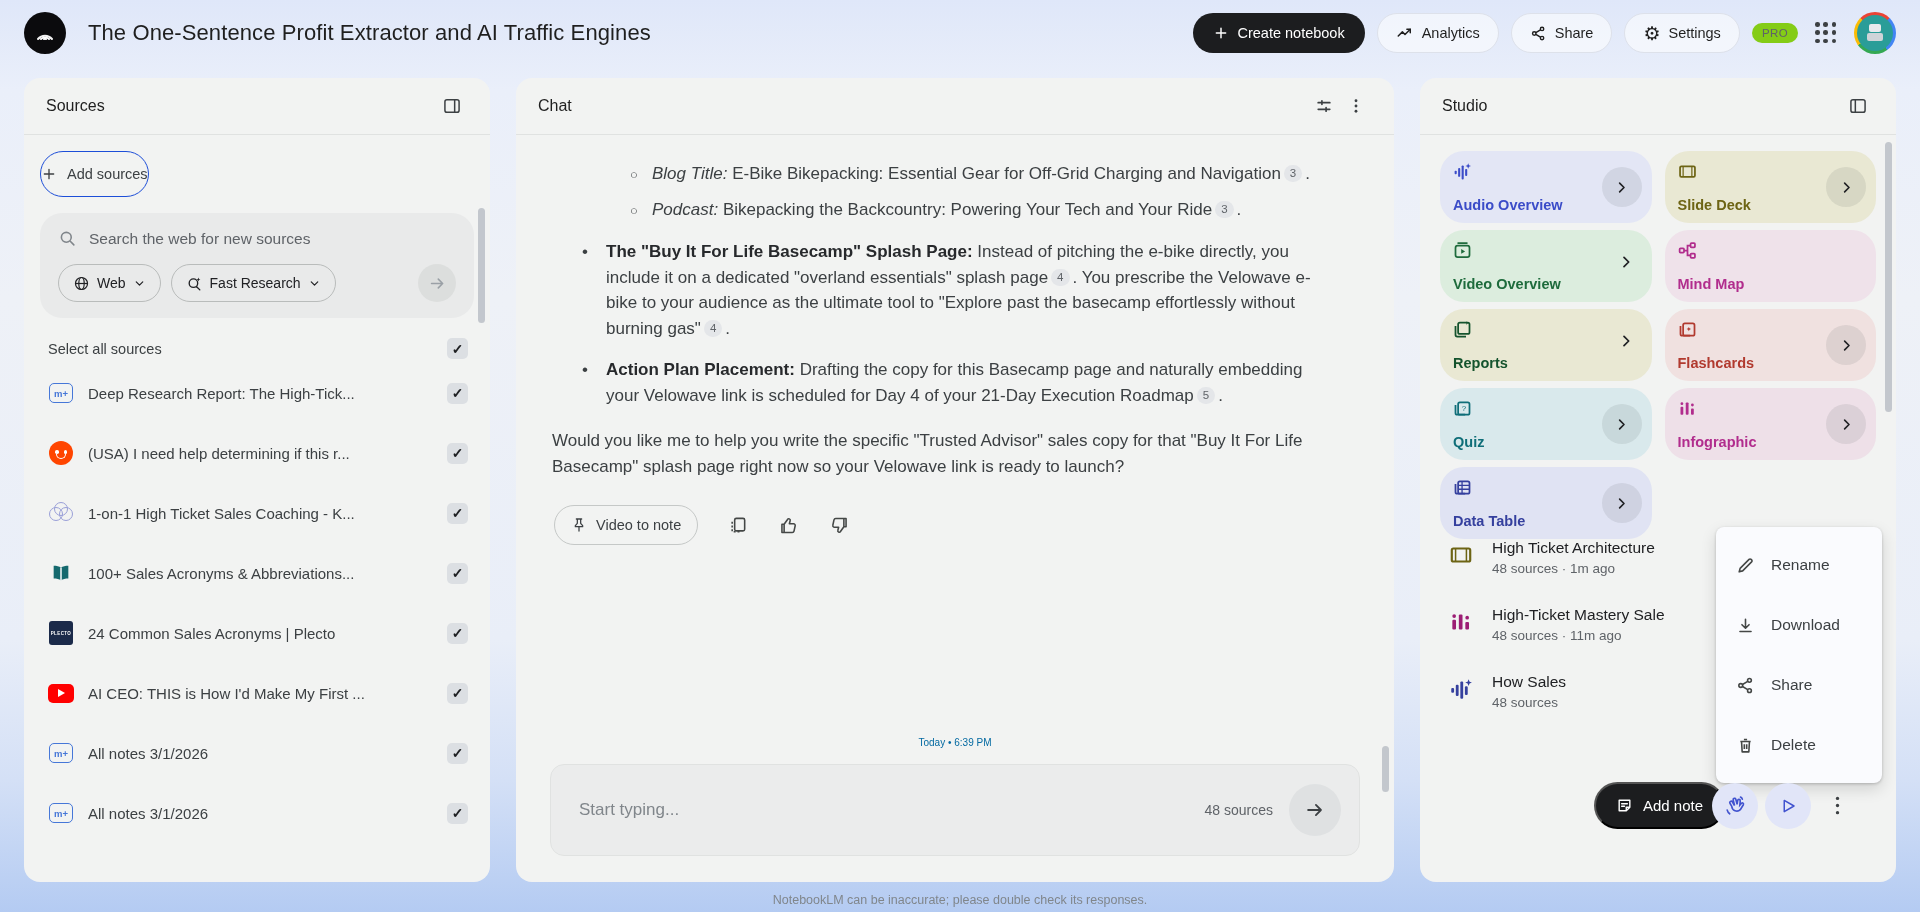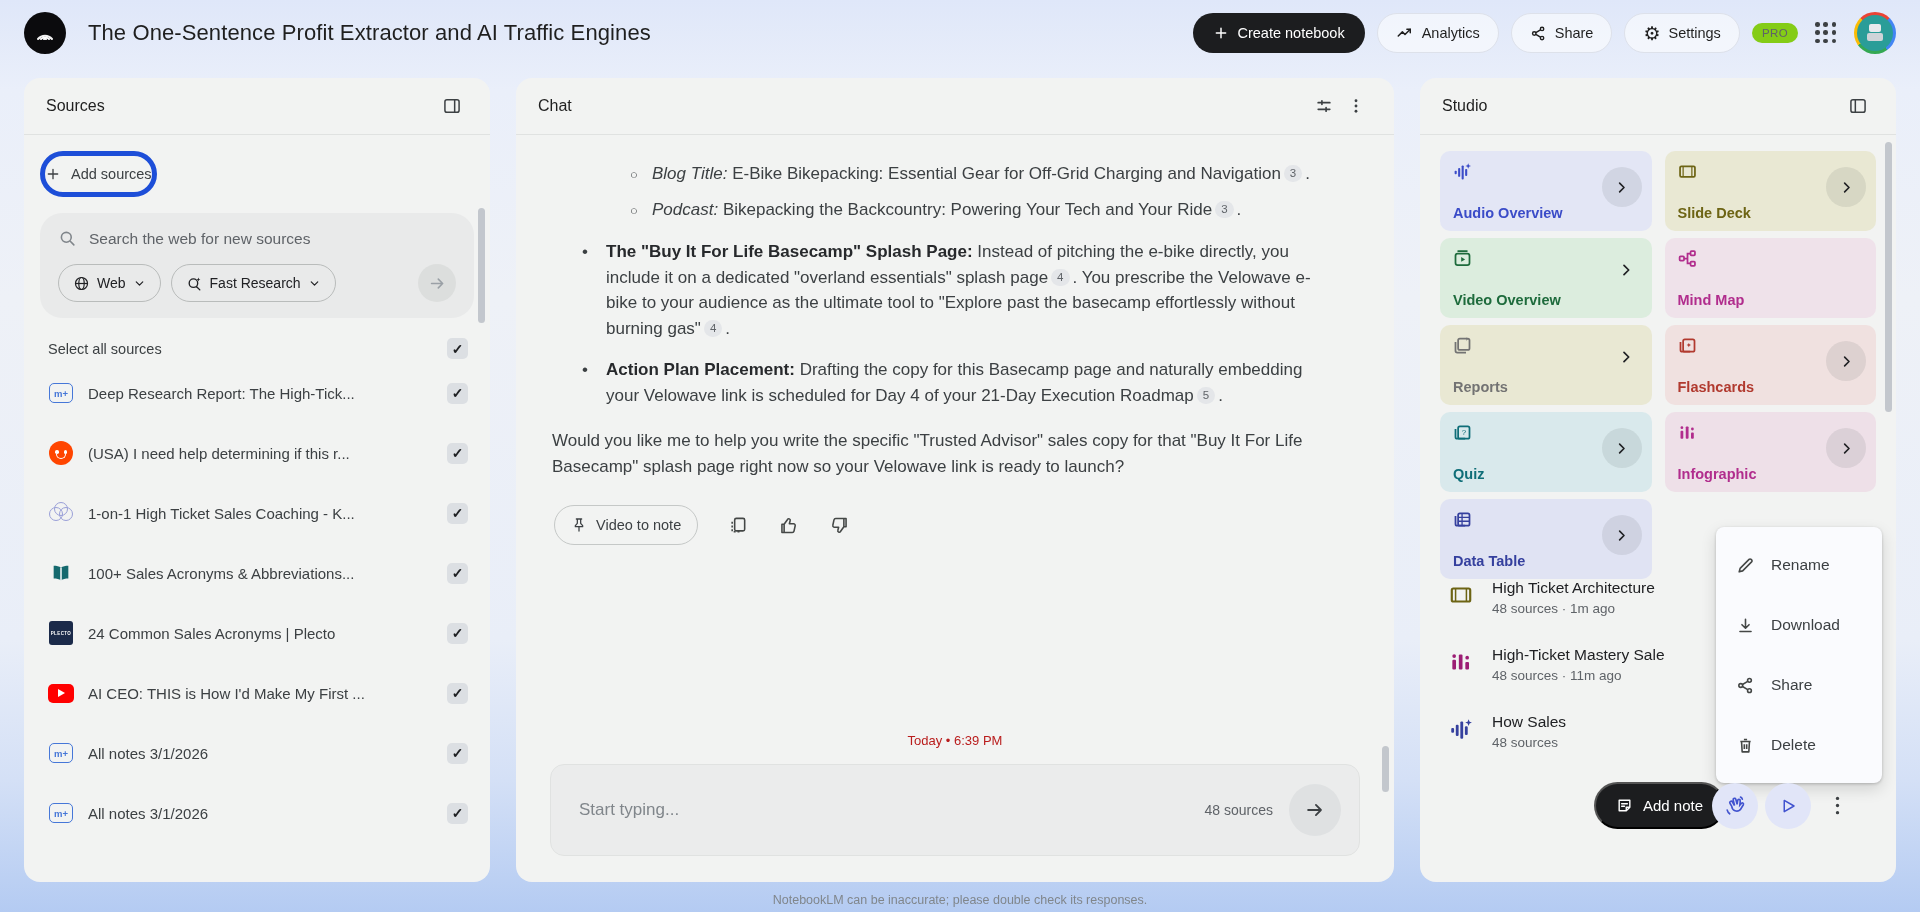--- a/index.html
+++ b/index.html
@@ -30,21 +30,21 @@
   .panel { background:#f2f3f2; border-radius:16px; position:relative; overflow:hidden; display:flex; flex-direction:column; }
   .panel-head { height:56px; display:flex; align-items:center; padding:0 22px; flex:0 0 auto; }
   .panel-title { font-size:16px; color:#1f1f1f; }
   .panel-head .spacer { flex:1; }
   .icon-btn { width:32px; height:32px; display:flex; align-items:center; justify-content:center; color:#3c4043; cursor:pointer; border-radius:50%; }
   .divider { height:1px; background:#e0e2e1; flex:0 0 auto; }
   .scroll-thumb { position:absolute; width:7px; border-radius:4px; background:#c3c7cd; }
   
   .sources { width:466px; flex:0 0 auto; }
   .sources-body { padding:16px 16px 0; overflow:hidden; }
-  .add-sources { height:46px; border:5px solid #1d4ed8; border-radius:24px; display:flex; align-items:center; justify-content:center; gap:10px; font-size:14.5px; color:#3c4043; background:transparent; cursor:pointer; }
+  .add-sources { height:46px; border:1px solid #1d4ed8; border-radius:24px; display:flex; align-items:center; justify-content:center; gap:10px; font-size:14.5px; color:#3c4043; background:transparent; cursor:pointer; }
   .search-card { margin-top:16px; background:#e9eaea; border-radius:22px; padding:16px 18px 16px; }
   .search-row { display:flex; align-items:center; gap:12px; color:#5f6368; font-size:15.5px; }
   .filters-row { margin-top:16px; display:flex; align-items:center; gap:10px; }
   .filter-pill { height:38px; border:1px solid #b9bcbb; border-radius:20px; display:flex; align-items:center; gap:7px; padding:0 14px; font-size:14px; color:#202124; cursor:pointer; background:transparent; }
   .send-circle { width:38px; height:38px; border-radius:50%; background:#dcdedd; color:#9aa0a6; display:flex; align-items:center; justify-content:center; margin-left:auto; cursor:pointer; }
   .select-all { display:flex; align-items:center; margin:20px 6px 4px 8px; font-size:14.5px; color:#3c4043; }
   .checkbox { width:21px; height:21px; border-radius:5px; background:#dcdfe3; color:#202124; display:flex; align-items:center; justify-content:center; font-size:14px; font-weight:bold; margin-left:auto; cursor:pointer; flex:0 0 auto; }
   .src-row { display:flex; align-items:center; gap:14px; height:60px; padding:0 6px 0 8px; cursor:pointer; }
   .src-title { font-size:15px; color:#3c4043; white-space:nowrap; overflow:hidden; flex:1; }
   .src-ico { width:26px; height:26px; flex:0 0 auto; display:flex; align-items:center; justify-content:center; }
@@ -66,39 +66,39 @@
   .sub-bullet .marker { width:22px; flex:0 0 auto; color:#3c4043; font-size:13px; padding-top:1px; }
   .main-bullet { display:flex; margin:16px 0 9px 30px; max-width:790px; }
   .main-bullet .marker { width:24px; flex:0 0 auto; }
   .chip { display:inline-block; background:#e4e6e9; color:#5f6368; border-radius:9px; font-size:11.5px; line-height:17px; padding:0 6px; vertical-align:2px; margin:0 3px; cursor:pointer; }
   .ital { font-style:italic; }
   .bold { font-weight:bold; color:#27292c; }
   .closing { margin:20px 0 0 0; max-width:800px; }
   .actions-row { display:flex; align-items:center; gap:30px; margin:26px 0 0 2px; color:#444746; }
   .save-note { height:40px; border:1px solid #c5c8c7; border-radius:20px; display:flex; align-items:center; gap:9px; padding:0 16px; font-size:14.5px; color:#3c4043; background:transparent; cursor:pointer; }
   .chat-bottom { flex:0 0 auto; padding:0 34px 26px; }
-  .date-label { text-align:center; font-size:13px; color:#b91c1c; margin-bottom:16px; }
+  .date-label { text-align:center; font-size:10px; color:#0369a1; margin-bottom:16px; }
   .chat-input { height:92px; background:#ebecec; border:1px solid #e0e2e1; border-radius:14px; display:flex; align-items:center; padding:0 18px 0 28px; }
   .placeholder { color:#80868b; font-size:17px; flex:1; }
   .src-count { font-size:14px; color:#5f6368; margin-right:16px; }
   .send-btn { width:52px; height:52px; border-radius:50%; background:#dfe1e2; color:#3c4043; display:flex; align-items:center; justify-content:center; cursor:pointer; }
   .disclaimer { position:absolute; left:0; right:0; bottom:5px; text-align:center; font-size:12.5px; color:#80868b; }
   
   .studio { width:476px; flex:0 0 auto; }
   .studio-body { padding:16px 20px 0; flex:1; position:relative; }
   .tiles { display:grid; grid-template-columns:1fr 1fr; gap:7px 13px; }
-  .tile { height:80px; border-radius:10px; padding:10px 12px; position:relative; cursor:pointer; }
+  .tile { height:72px; border-radius:24px; padding:10px 12px; position:relative; cursor:pointer; }
   .tile .t-label { position:absolute; left:13px; bottom:10px; font-size:14.5px; font-weight:bold; }
   .tile .chev-circ { position:absolute; right:10px; top:16px; width:40px; height:40px; border-radius:50%; background:rgba(60,64,67,.10); color:#202124; display:flex; align-items:center; justify-content:center; }
   .tile .chev-bare { position:absolute; right:18px; top:24px; color:#202124; }
   .tile.audio { background:#e3e6f5; color:#3b4cc8; }
   .tile.slide { background:#e9e8d3; color:#6d6414; }
   .tile.video { background:#dcedde; color:#1e6b3c; }
   .tile.mindmap { background:#efe2ea; color:#b12d8d; }
-  .tile.reports { background:#e9e8d3; color:#737373; }
+  .tile.reports { background:#e9e8d3; color:#14532d; }
   .tile.flash { background:#f0e1e0; color:#b13a2f; }
   .tile.quiz { background:#d9e9ec; color:#0f6e78; }
   .tile.infog { background:#eee0e8; color:#b12d8d; }
   .tile.dtable { background:#e0e3f3; color:#35409e; }
   .notes-list { }
   .note-row { display:flex; align-items:flex-start; gap:16px; margin:0 0 30px 8px; cursor:pointer; }
   .note-ico { width:28px; padding-top:3px; flex:0 0 auto; }
   .note-title { font-size:15.5px; color:#202124; white-space:nowrap; overflow:hidden; max-width:300px; }
   .note-meta { font-size:13.5px; color:#5f6368; margin-top:4px; }
   .ctx-menu { position:absolute; left:296px; top:392px; width:166px; background:#fafbfe; border-radius:8px; box-shadow:0 1px 3px rgba(0,0,0,.2),0 6px 16px rgba(0,0,0,.14); padding:8px 0; z-index:5; }

